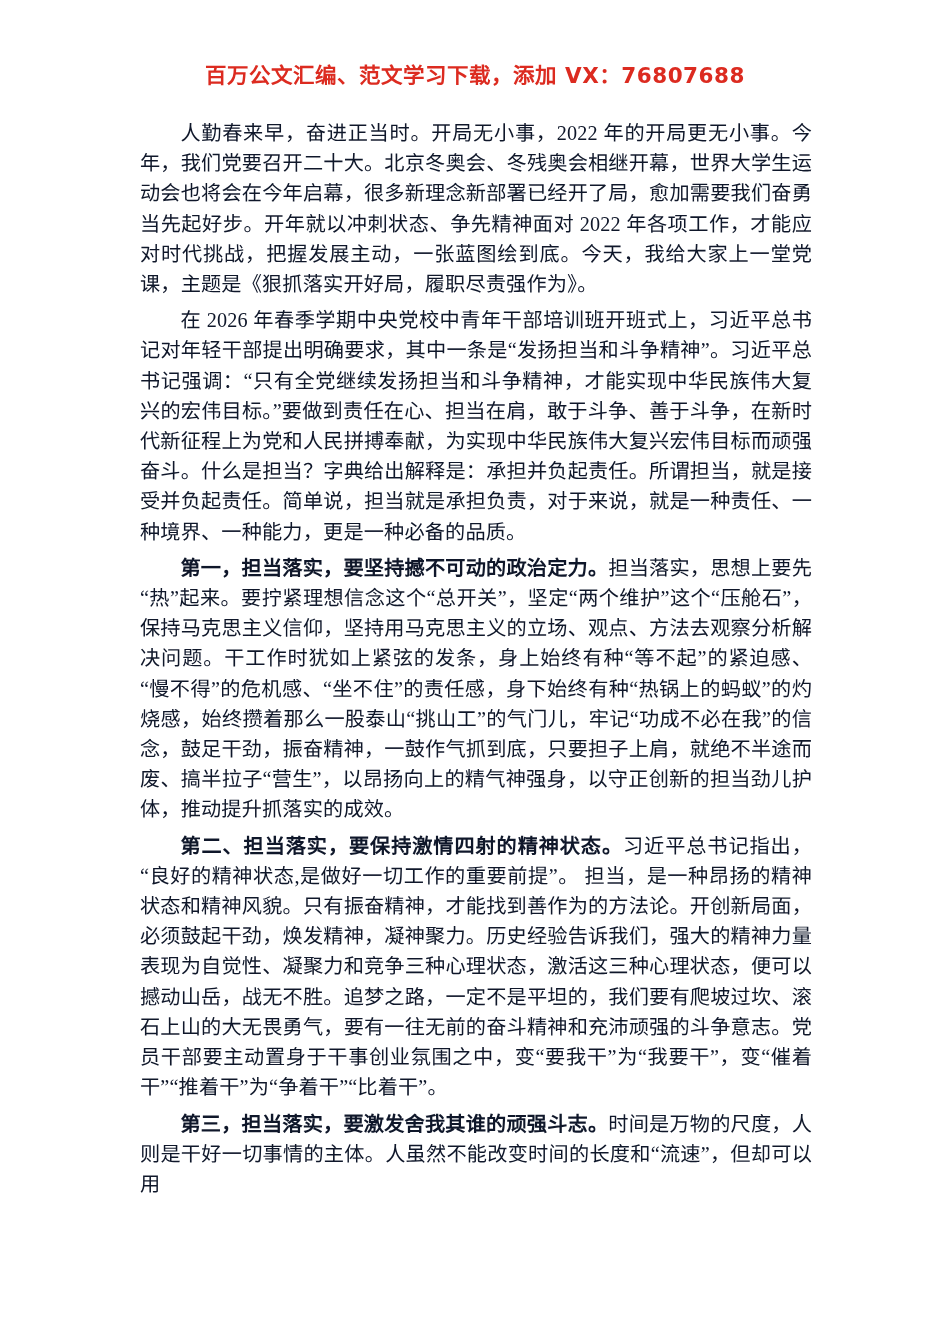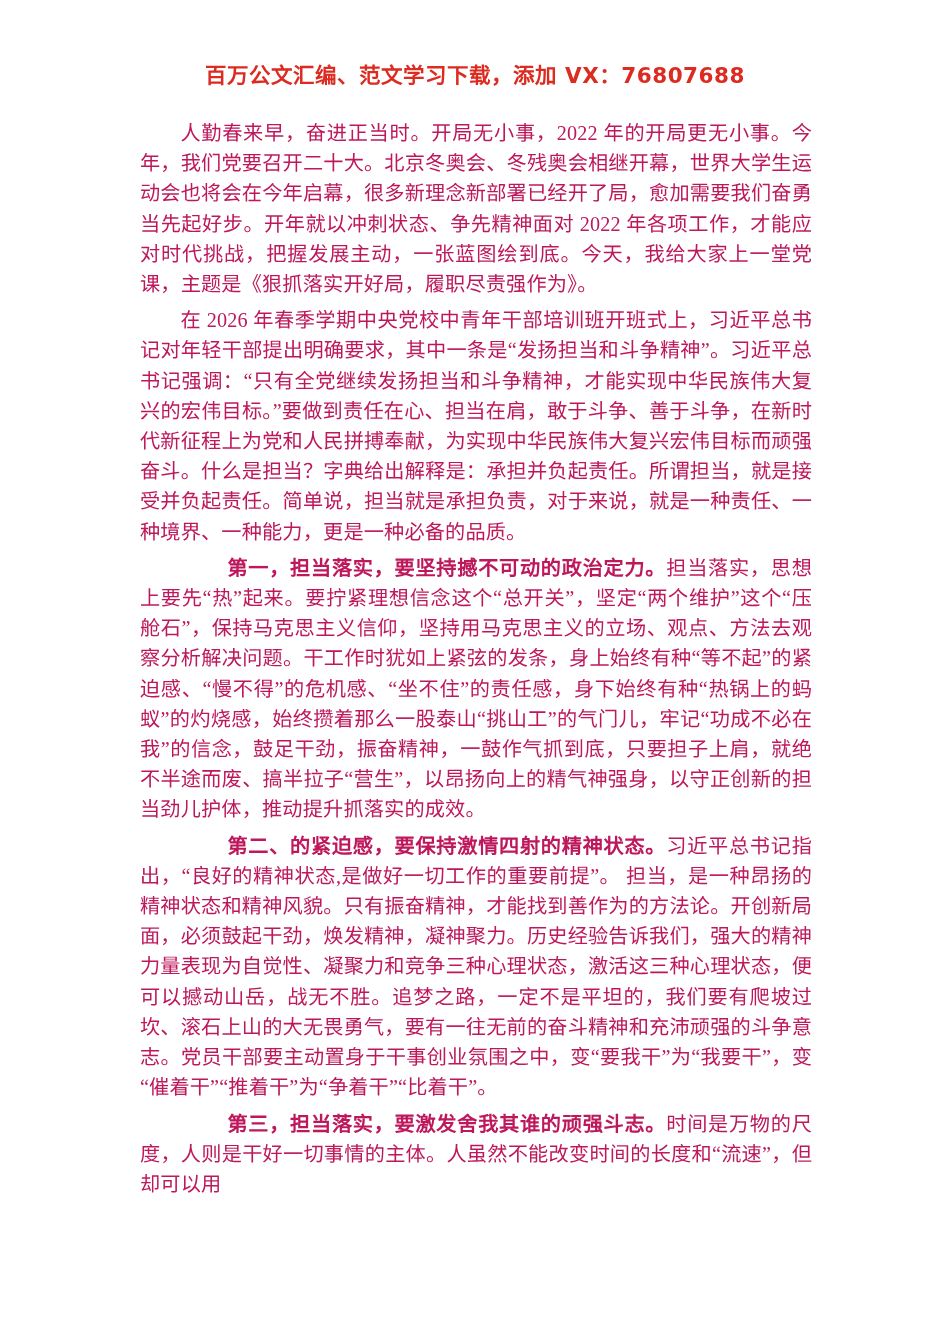--- a/index.html
+++ b/index.html
@@ -53,31 +53,30 @@
 
   p.para {
     margin: 0 0 0 0;
     font-size: 20.2px;
     line-height: 30.2px;
     text-align: justify;
     text-justify: inter-ideograph;
     text-indent: 2em;
     letter-spacing: 0.15px;
     word-break: break-all;
-    color: #be185d;
+    color: #0f172a;
   }
 
   p.para + p.para {
     margin-top: 6px;
   }
 
   p.para b,
   p.para .lead {
     font-weight: 700;
-    margin-left: 47px;
   }
 
   
   .lead {
     font-weight: 700;
   }
 </style>
 </head>
 <body>
 
@@ -94,21 +93,21 @@
     <p class="para">
       <span class="body">在 2026 年春季学期中央党校中青年干部培训班开班式上，习近平总书记对年轻干部提出明确要求，其中一条是“发扬担当和斗争精神”。习近平总书记强调：“只有全党继续发扬担当和斗争精神，才能实现中华民族伟大复兴的宏伟目标。”要做到责任在心、担当在肩，敢于斗争、善于斗争，在新时代新征程上为党和人民拼搏奉献，为实现中华民族伟大复兴宏伟目标而顽强奋斗。什么是担当？字典给出解释是：承担并负起责任。所谓担当，就是接受并负起责任。简单说，担当就是承担负责，对于来说，就是一种责任、一种境界、一种能力，更是一种必备的品质。</span>
     </p>
 
 
     <p class="para">
       <span class="lead">第一，担当落实，要坚持撼不可动的政治定力。</span><span class="body">担当落实，思想上要先“热”起来。要拧紧理想信念这个“总开关”，坚定“两个维护”这个“压舱石”，保持马克思主义信仰，坚持用马克思主义的立场、观点、方法去观察分析解决问题。干工作时犹如上紧弦的发条，身上始终有种“等不起”的紧迫感、“慢不得”的危机感、“坐不住”的责任感，身下始终有种“热锅上的蚂蚁”的灼烧感，始终攒着那么一股泰山“挑山工”的气门儿，牢记“功成不必在我”的信念，鼓足干劲，振奋精神，一鼓作气抓到底，只要担子上肩，就绝不半途而废、搞半拉子“营生”，以昂扬向上的精气神强身，以守正创新的担当劲儿护体，推动提升抓落实的成效。</span>
     </p>
 
     <p class="para">
-      <span class="lead">第二、的紧迫感，要保持激情四射的精神状态。</span><span class="body">习近平总书记指出，“良好的精神状态,是做好一切工作的重要前提”。 担当，是一种昂扬的精神状态和精神风貌。只有振奋精神，才能找到善作为的方法论。开创新局面，必须鼓起干劲，焕发精神，凝神聚力。历史经验告诉我们，强大的精神力量表现为自觉性、凝聚力和竞争三种心理状态，激活这三种心理状态，便可以撼动山岳，战无不胜。追梦之路，一定不是平坦的，我们要有爬坡过坎、滚石上山的大无畏勇气，要有一往无前的奋斗精神和充沛顽强的斗争意志。党员干部要主动置身于干事创业氛围之中，变“要我干”为“我要干”，变“催着干”“推着干”为“争着干”“比着干”。</span>
+      <span class="lead">第二、担当落实，要保持激情四射的精神状态。</span><span class="body">习近平总书记指出，“良好的精神状态,是做好一切工作的重要前提”。 担当，是一种昂扬的精神状态和精神风貌。只有振奋精神，才能找到善作为的方法论。开创新局面，必须鼓起干劲，焕发精神，凝神聚力。历史经验告诉我们，强大的精神力量表现为自觉性、凝聚力和竞争三种心理状态，激活这三种心理状态，便可以撼动山岳，战无不胜。追梦之路，一定不是平坦的，我们要有爬坡过坎、滚石上山的大无畏勇气，要有一往无前的奋斗精神和充沛顽强的斗争意志。党员干部要主动置身于干事创业氛围之中，变“要我干”为“我要干”，变“催着干”“推着干”为“争着干”“比着干”。</span>
     </p>
 
     <p class="para">
       <span class="lead">第三，担当落实，要激发舍我其谁的顽强斗志。</span><span class="body">时间是万物的尺度，人则是干好一切事情的主体。人虽然不能改变时间的长度和“流速”，但却可以用</span>
     </p>
 
   </div>
 
 </div>
 

